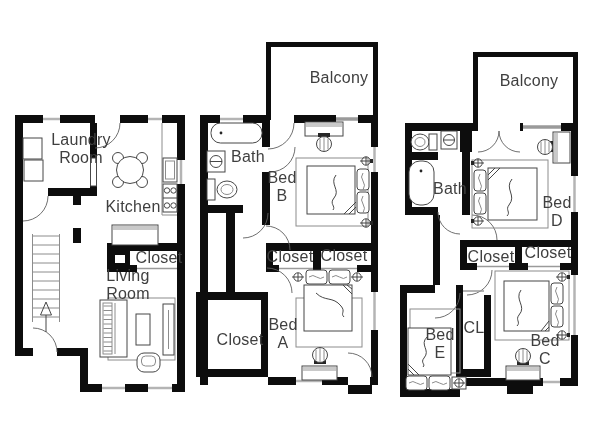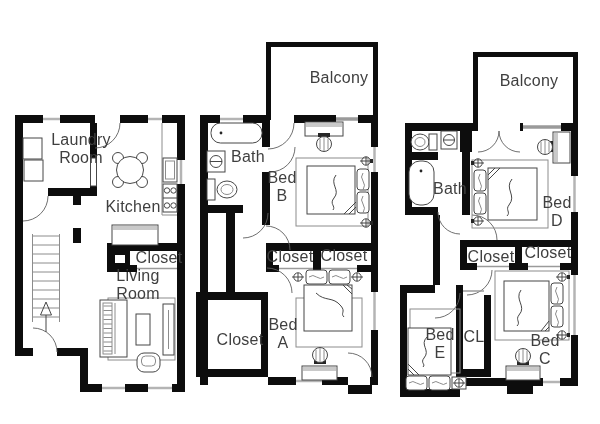--- a/index.html
+++ b/index.html
@@ -389,37 +389,37 @@
       <rect class="fx" x="452" y="377" width="14" height="12"></rect>
       <use href="#sconce" x="459" y="383"></use>
     </g>
   </g>
 </svg>
 
   <div class="room-label" style="left:81px;top:149px">Laundry
 Room</div>
   <div class="room-label" style="left:133px;top:207px">Kitchen</div>
   <div class="room-label" style="left:159px;top:258px">Closet</div>
-  <div class="room-label" style="left:138px;top:285px">Living
+  <div class="room-label" style="left:128px;top:285px">Living
 Room</div>
 
   <div class="room-label" style="left:339px;top:78px">Balcony</div>
   <div class="room-label" style="left:248px;top:157px">Bath</div>
   <div class="room-label" style="left:282px;top:187px">Bed
 B</div>
   <div class="room-label" style="left:290px;top:257px">Closet</div>
   <div class="room-label" style="left:344px;top:256px">Closet</div>
   <div class="room-label" style="left:240px;top:340px">Closet</div>
   <div class="room-label" style="left:283px;top:334px">Bed
 A</div>
 
   <div class="room-label" style="left:529px;top:81px">Balcony</div>
   <div class="room-label" style="left:450px;top:189px">Bath</div>
   <div class="room-label" style="left:557px;top:212px">Bed
 D</div>
   <div class="room-label" style="left:491px;top:257px">Closet</div>
   <div class="room-label" style="left:548px;top:253px">Closet</div>
   <div class="room-label" style="left:440px;top:344px">Bed
 E</div>
-  <div class="room-label" style="left:474px;top:337px">CL</div>
+  <div class="room-label" style="left:474px;top:328px">CL</div>
   <div class="room-label" style="left:545px;top:350px">Bed
 C</div>
 </div>
 
 </body></html>

